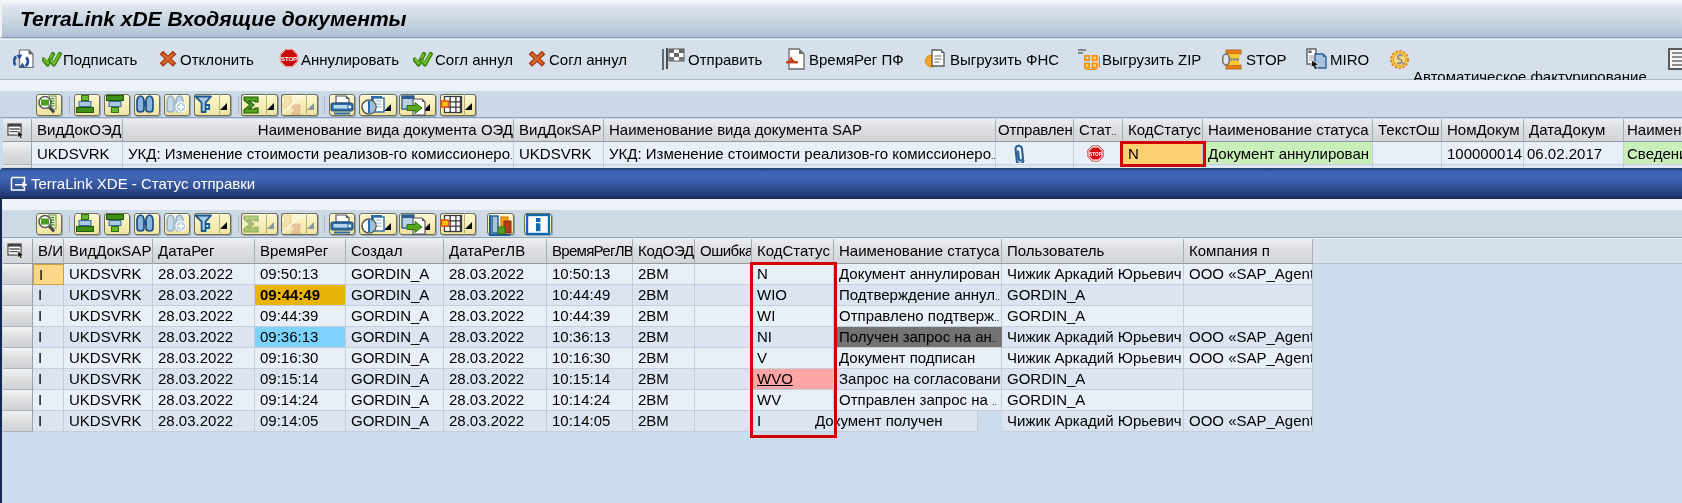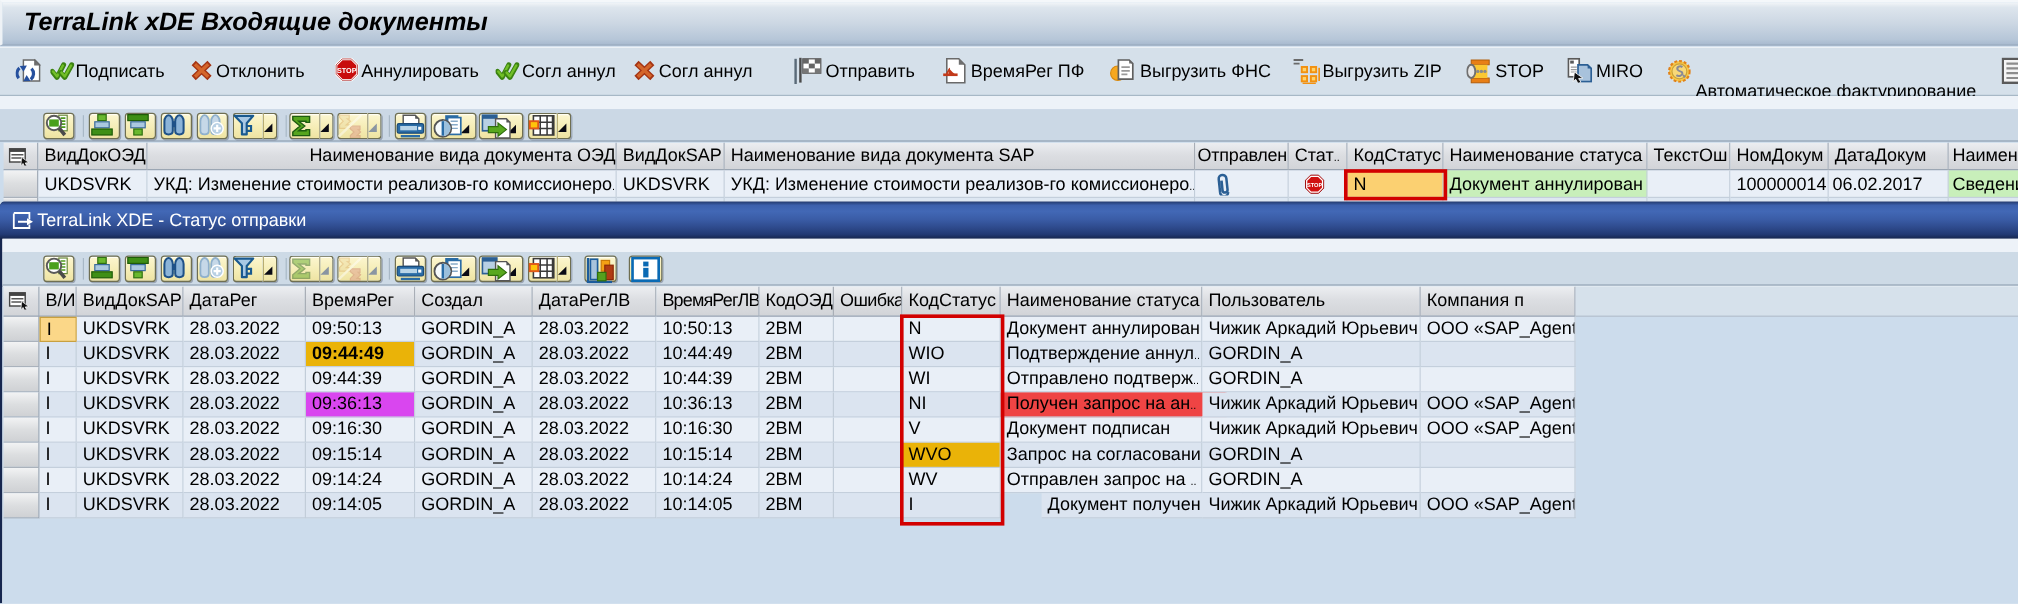--- a/index.html
+++ b/index.html
@@ -505,28 +505,28 @@
     <div class="a dcell" style="left:633px;top:306px;width:62px;height:21px;background:#e9eff7;">2BM</div>
     <div class="a dcell" style="left:695px;top:306px;width:57px;height:21px;background:#e9eff7;"></div>
     <div class="a dcell" style="left:752px;top:306px;width:82px;height:21px;background:#e9eff7;">WI</div>
     <div class="a dcell" style="left:834px;top:306px;width:168px;height:21px;background:#e9eff7;">Отправлено подтверж<span style="font-size:9px">..</span></div>
     <div class="a dcell" style="left:1002px;top:306px;width:182px;height:21px;background:#e9eff7;">GORDIN_A</div>
     <div class="a dcell" style="left:1184px;top:306px;width:129px;height:21px;background:#e9eff7;"></div>
     <div class="a selc" style="left:3px;top:327px;width:30px;height:21px;"></div>
     <div class="a dcell" style="left:33px;top:327px;width:31px;height:21px;background:#dbe4f0;">I</div>
     <div class="a dcell" style="left:64px;top:327px;width:89px;height:21px;background:#dbe4f0;">UKDSVRK</div>
     <div class="a dcell" style="left:153px;top:327px;width:102px;height:21px;background:#dbe4f0;">28.03.2022</div>
-    <div class="a dcell" style="left:255px;top:327px;width:91px;height:21px;background:#d946ef;">09:36:13</div>
+    <div class="a dcell" style="left:255px;top:327px;width:91px;height:21px;background:#7dd3fc;">09:36:13</div>
     <div class="a dcell" style="left:346px;top:327px;width:98px;height:21px;background:#dbe4f0;">GORDIN_A</div>
     <div class="a dcell" style="left:444px;top:327px;width:103px;height:21px;background:#dbe4f0;">28.03.2022</div>
     <div class="a dcell" style="left:547px;top:327px;width:86px;height:21px;background:#dbe4f0;">10:36:13</div>
     <div class="a dcell" style="left:633px;top:327px;width:62px;height:21px;background:#dbe4f0;">2BM</div>
     <div class="a dcell" style="left:695px;top:327px;width:57px;height:21px;background:#dbe4f0;"></div>
     <div class="a dcell" style="left:752px;top:327px;width:82px;height:21px;background:#dbe4f0;">NI</div>
-    <div class="a dcell" style="left:834px;top:327px;width:188px;height:21px;background:#ef4444;">Получен запрос на ан<span style="font-size:9px">..</span></div>
+    <div class="a dcell" style="left:834px;top:327px;width:188px;height:21px;background:#737373;">Получен запрос на ан<span style="font-size:9px">..</span></div>
     <div class="a dcell" style="left:1002px;top:327px;width:182px;height:21px;background:#dbe4f0;">Чижик Аркадий Юрьевич</div>
     <div class="a dcell" style="left:1184px;top:327px;width:129px;height:21px;background:#dbe4f0;">ООО «SAP_Agent</div>
     <div class="a selc" style="left:3px;top:348px;width:30px;height:21px;"></div>
     <div class="a dcell" style="left:33px;top:348px;width:31px;height:21px;background:#e9eff7;">I</div>
     <div class="a dcell" style="left:64px;top:348px;width:89px;height:21px;background:#e9eff7;">UKDSVRK</div>
     <div class="a dcell" style="left:153px;top:348px;width:102px;height:21px;background:#e9eff7;">28.03.2022</div>
     <div class="a dcell" style="left:255px;top:348px;width:91px;height:21px;background:#e9eff7;">09:16:30</div>
     <div class="a dcell" style="left:346px;top:348px;width:98px;height:21px;background:#e9eff7;">GORDIN_A</div>
     <div class="a dcell" style="left:444px;top:348px;width:103px;height:21px;background:#e9eff7;">28.03.2022</div>
     <div class="a dcell" style="left:547px;top:348px;width:86px;height:21px;background:#e9eff7;">10:16:30</div>
@@ -539,21 +539,21 @@
     <div class="a selc" style="left:3px;top:369px;width:30px;height:21px;"></div>
     <div class="a dcell" style="left:33px;top:369px;width:31px;height:21px;background:#dbe4f0;">I</div>
     <div class="a dcell" style="left:64px;top:369px;width:89px;height:21px;background:#dbe4f0;">UKDSVRK</div>
     <div class="a dcell" style="left:153px;top:369px;width:102px;height:21px;background:#dbe4f0;">28.03.2022</div>
     <div class="a dcell" style="left:255px;top:369px;width:91px;height:21px;background:#dbe4f0;">09:15:14</div>
     <div class="a dcell" style="left:346px;top:369px;width:98px;height:21px;background:#dbe4f0;">GORDIN_A</div>
     <div class="a dcell" style="left:444px;top:369px;width:103px;height:21px;background:#dbe4f0;">28.03.2022</div>
     <div class="a dcell" style="left:547px;top:369px;width:86px;height:21px;background:#dbe4f0;">10:15:14</div>
     <div class="a dcell" style="left:633px;top:369px;width:62px;height:21px;background:#dbe4f0;">2BM</div>
     <div class="a dcell" style="left:695px;top:369px;width:57px;height:21px;background:#dbe4f0;"></div>
-    <div class="a dcell" style="left:752px;top:369px;width:82px;height:21px;background:#eab308;">WVO</div>
+    <div class="a dcell" style="left:752px;top:369px;width:82px;height:21px;background:#fca5a5;text-decoration:underline;">WVO</div>
     <div class="a dcell" style="left:834px;top:369px;width:168px;height:21px;background:#dbe4f0;">Запрос на согласовани<span style="font-size:9px">..</span></div>
     <div class="a dcell" style="left:1002px;top:369px;width:182px;height:21px;background:#dbe4f0;">GORDIN_A</div>
     <div class="a dcell" style="left:1184px;top:369px;width:129px;height:21px;background:#dbe4f0;"></div>
     <div class="a selc" style="left:3px;top:390px;width:30px;height:21px;"></div>
     <div class="a dcell" style="left:33px;top:390px;width:31px;height:21px;background:#e9eff7;">I</div>
     <div class="a dcell" style="left:64px;top:390px;width:89px;height:21px;background:#e9eff7;">UKDSVRK</div>
     <div class="a dcell" style="left:153px;top:390px;width:102px;height:21px;background:#e9eff7;">28.03.2022</div>
     <div class="a dcell" style="left:255px;top:390px;width:91px;height:21px;background:#e9eff7;">09:14:24</div>
     <div class="a dcell" style="left:346px;top:390px;width:98px;height:21px;background:#e9eff7;">GORDIN_A</div>
     <div class="a dcell" style="left:444px;top:390px;width:103px;height:21px;background:#e9eff7;">28.03.2022</div>
@@ -568,16 +568,16 @@
     <div class="a dcell" style="left:33px;top:411px;width:31px;height:21px;background:#dbe4f0;">I</div>
     <div class="a dcell" style="left:64px;top:411px;width:89px;height:21px;background:#dbe4f0;">UKDSVRK</div>
     <div class="a dcell" style="left:153px;top:411px;width:102px;height:21px;background:#dbe4f0;">28.03.2022</div>
     <div class="a dcell" style="left:255px;top:411px;width:91px;height:21px;background:#dbe4f0;">09:14:05</div>
     <div class="a dcell" style="left:346px;top:411px;width:98px;height:21px;background:#dbe4f0;">GORDIN_A</div>
     <div class="a dcell" style="left:444px;top:411px;width:103px;height:21px;background:#dbe4f0;">28.03.2022</div>
     <div class="a dcell" style="left:547px;top:411px;width:86px;height:21px;background:#dbe4f0;">10:14:05</div>
     <div class="a dcell" style="left:633px;top:411px;width:62px;height:21px;background:#dbe4f0;">2BM</div>
     <div class="a dcell" style="left:695px;top:411px;width:57px;height:21px;background:#dbe4f0;"></div>
     <div class="a dcell" style="left:752px;top:411px;width:82px;height:21px;background:#dbe4f0;">I</div>
-    <div class="a dcell" style="left:868px;top:411px;width:168px;height:21px;background:#dbe4f0;">Документ получен</div>
+    <div class="a dcell" style="left:810px;top:411px;width:168px;height:21px;background:#dbe4f0;">Документ получен</div>
     <div class="a dcell" style="left:1002px;top:411px;width:182px;height:21px;background:#dbe4f0;">Чижик Аркадий Юрьевич</div>
     <div class="a dcell" style="left:1184px;top:411px;width:129px;height:21px;background:#dbe4f0;">ООО «SAP_Agent</div>
     <div class="a" style="left:750px;top:262px;width:87px;height:176px;border:3px solid #d20000;z-index:30"></div>
   </div>
 </body></html>

